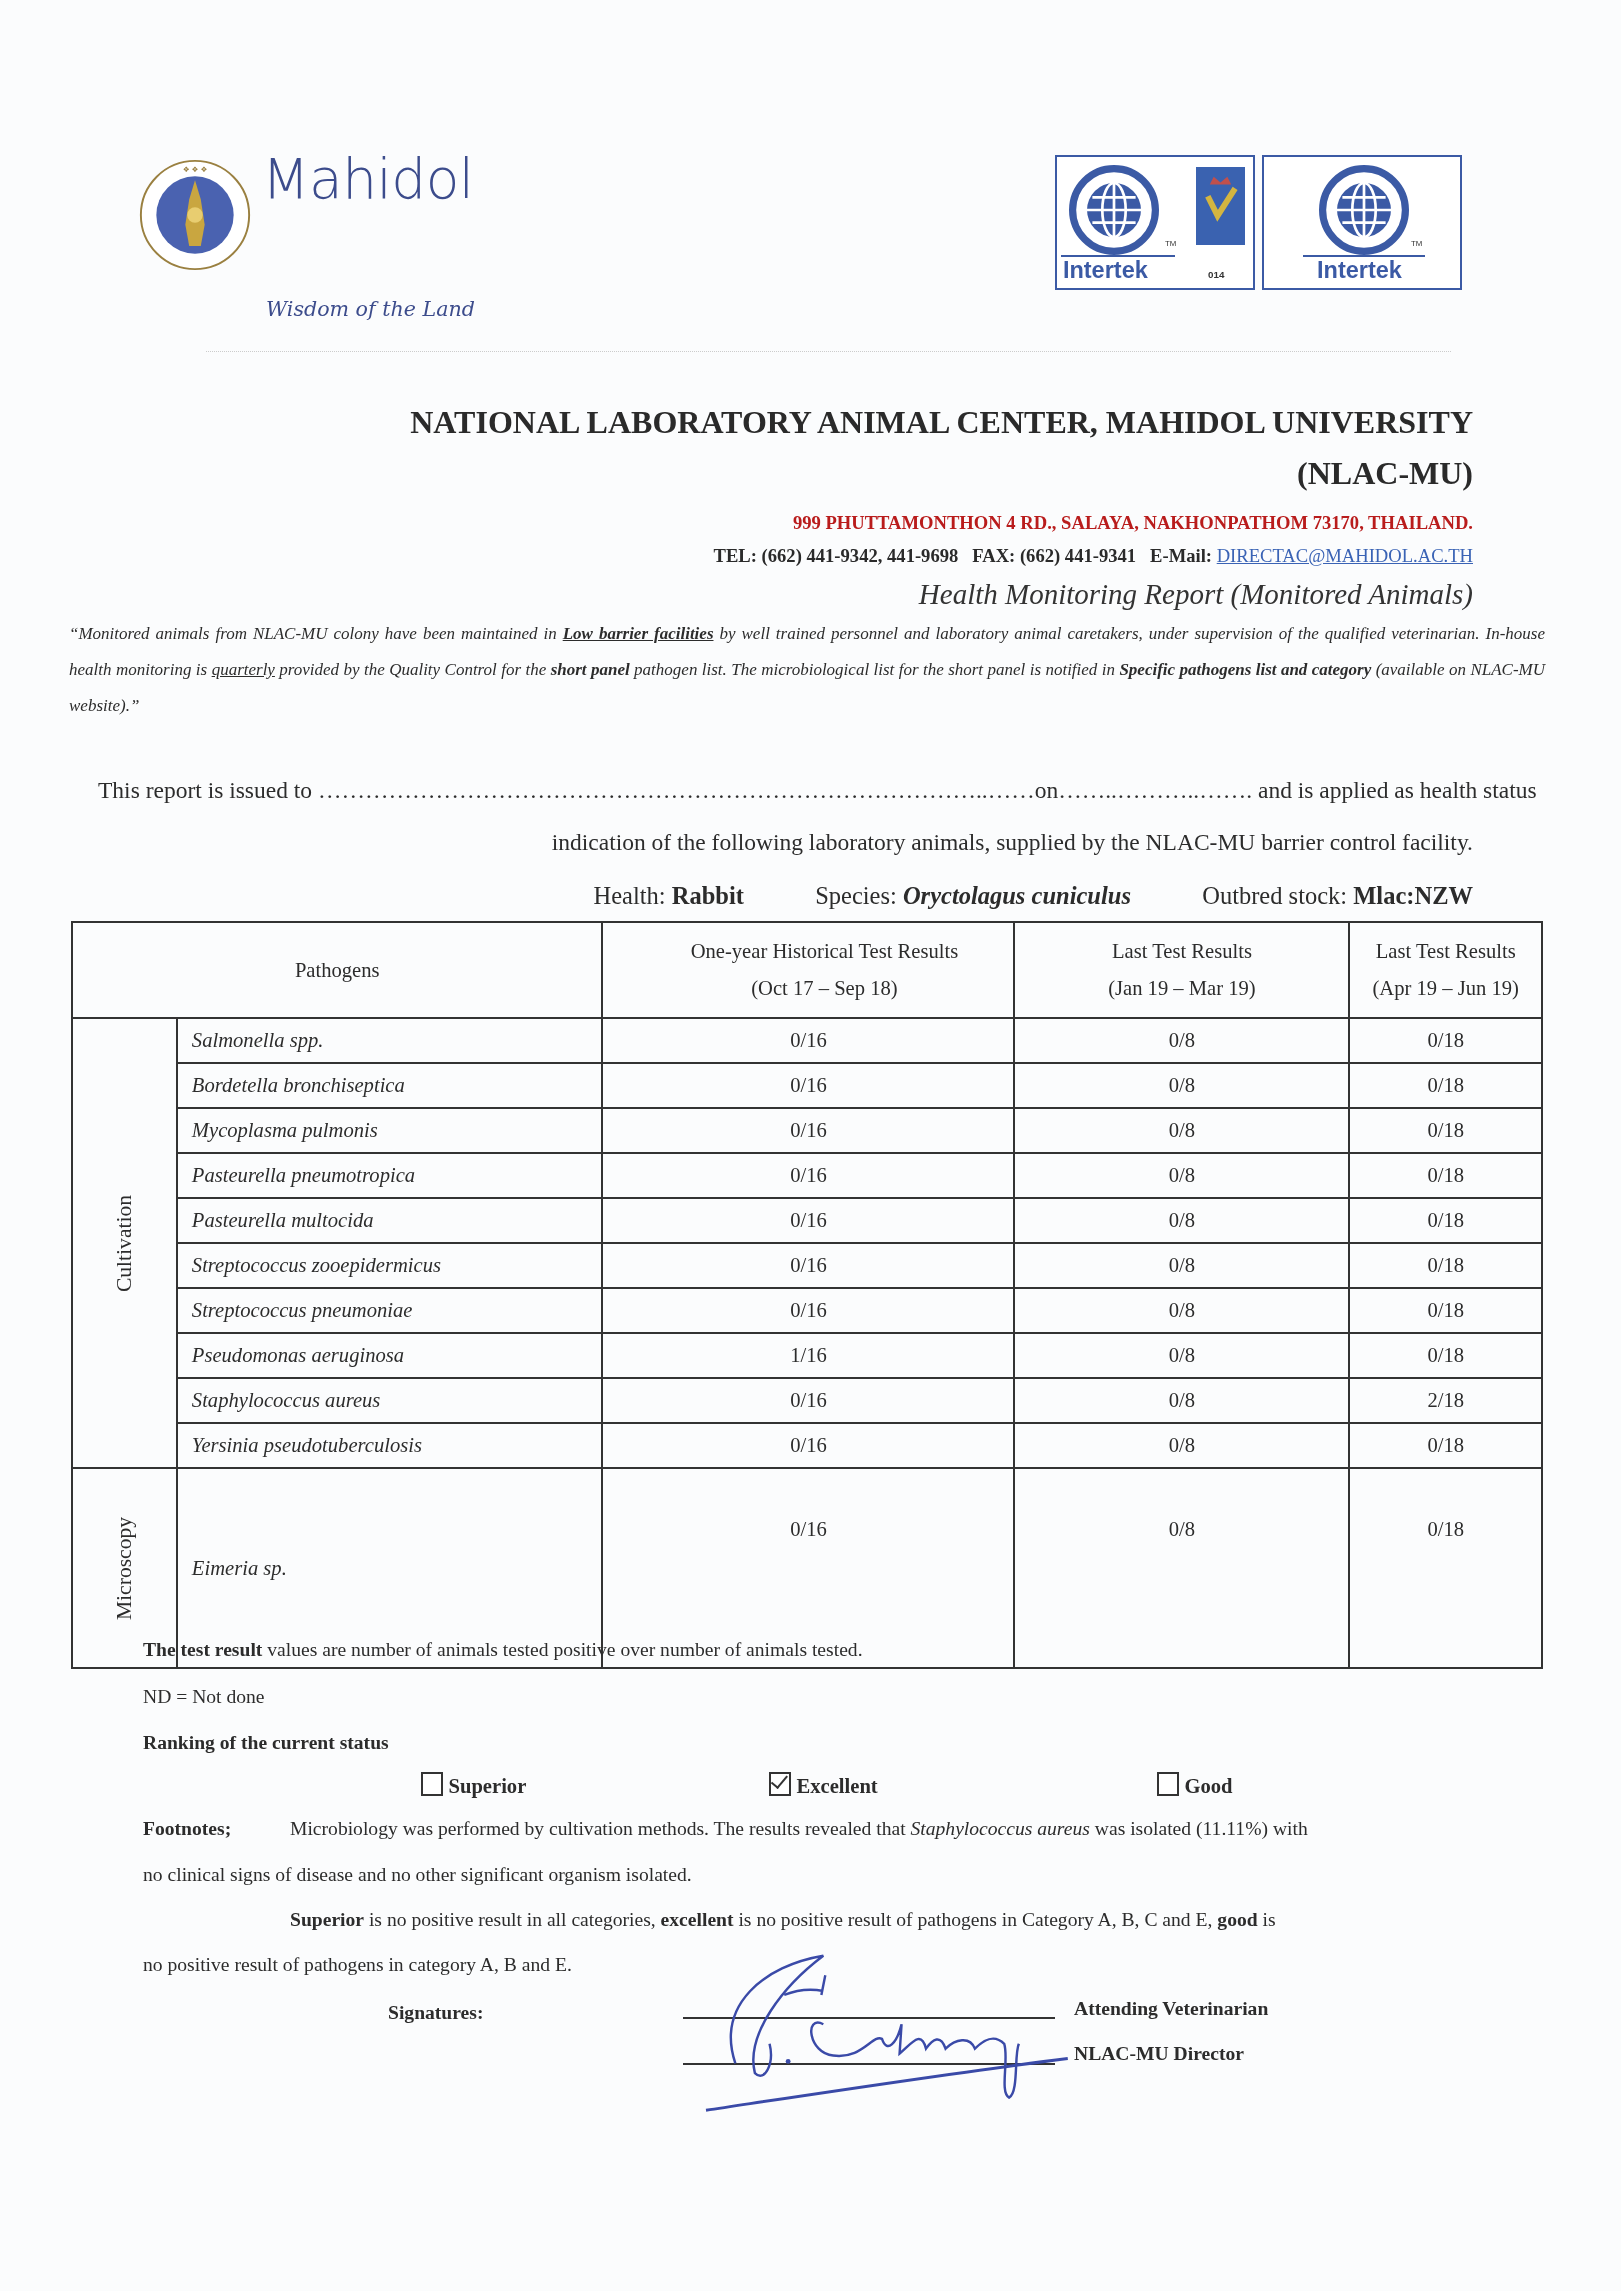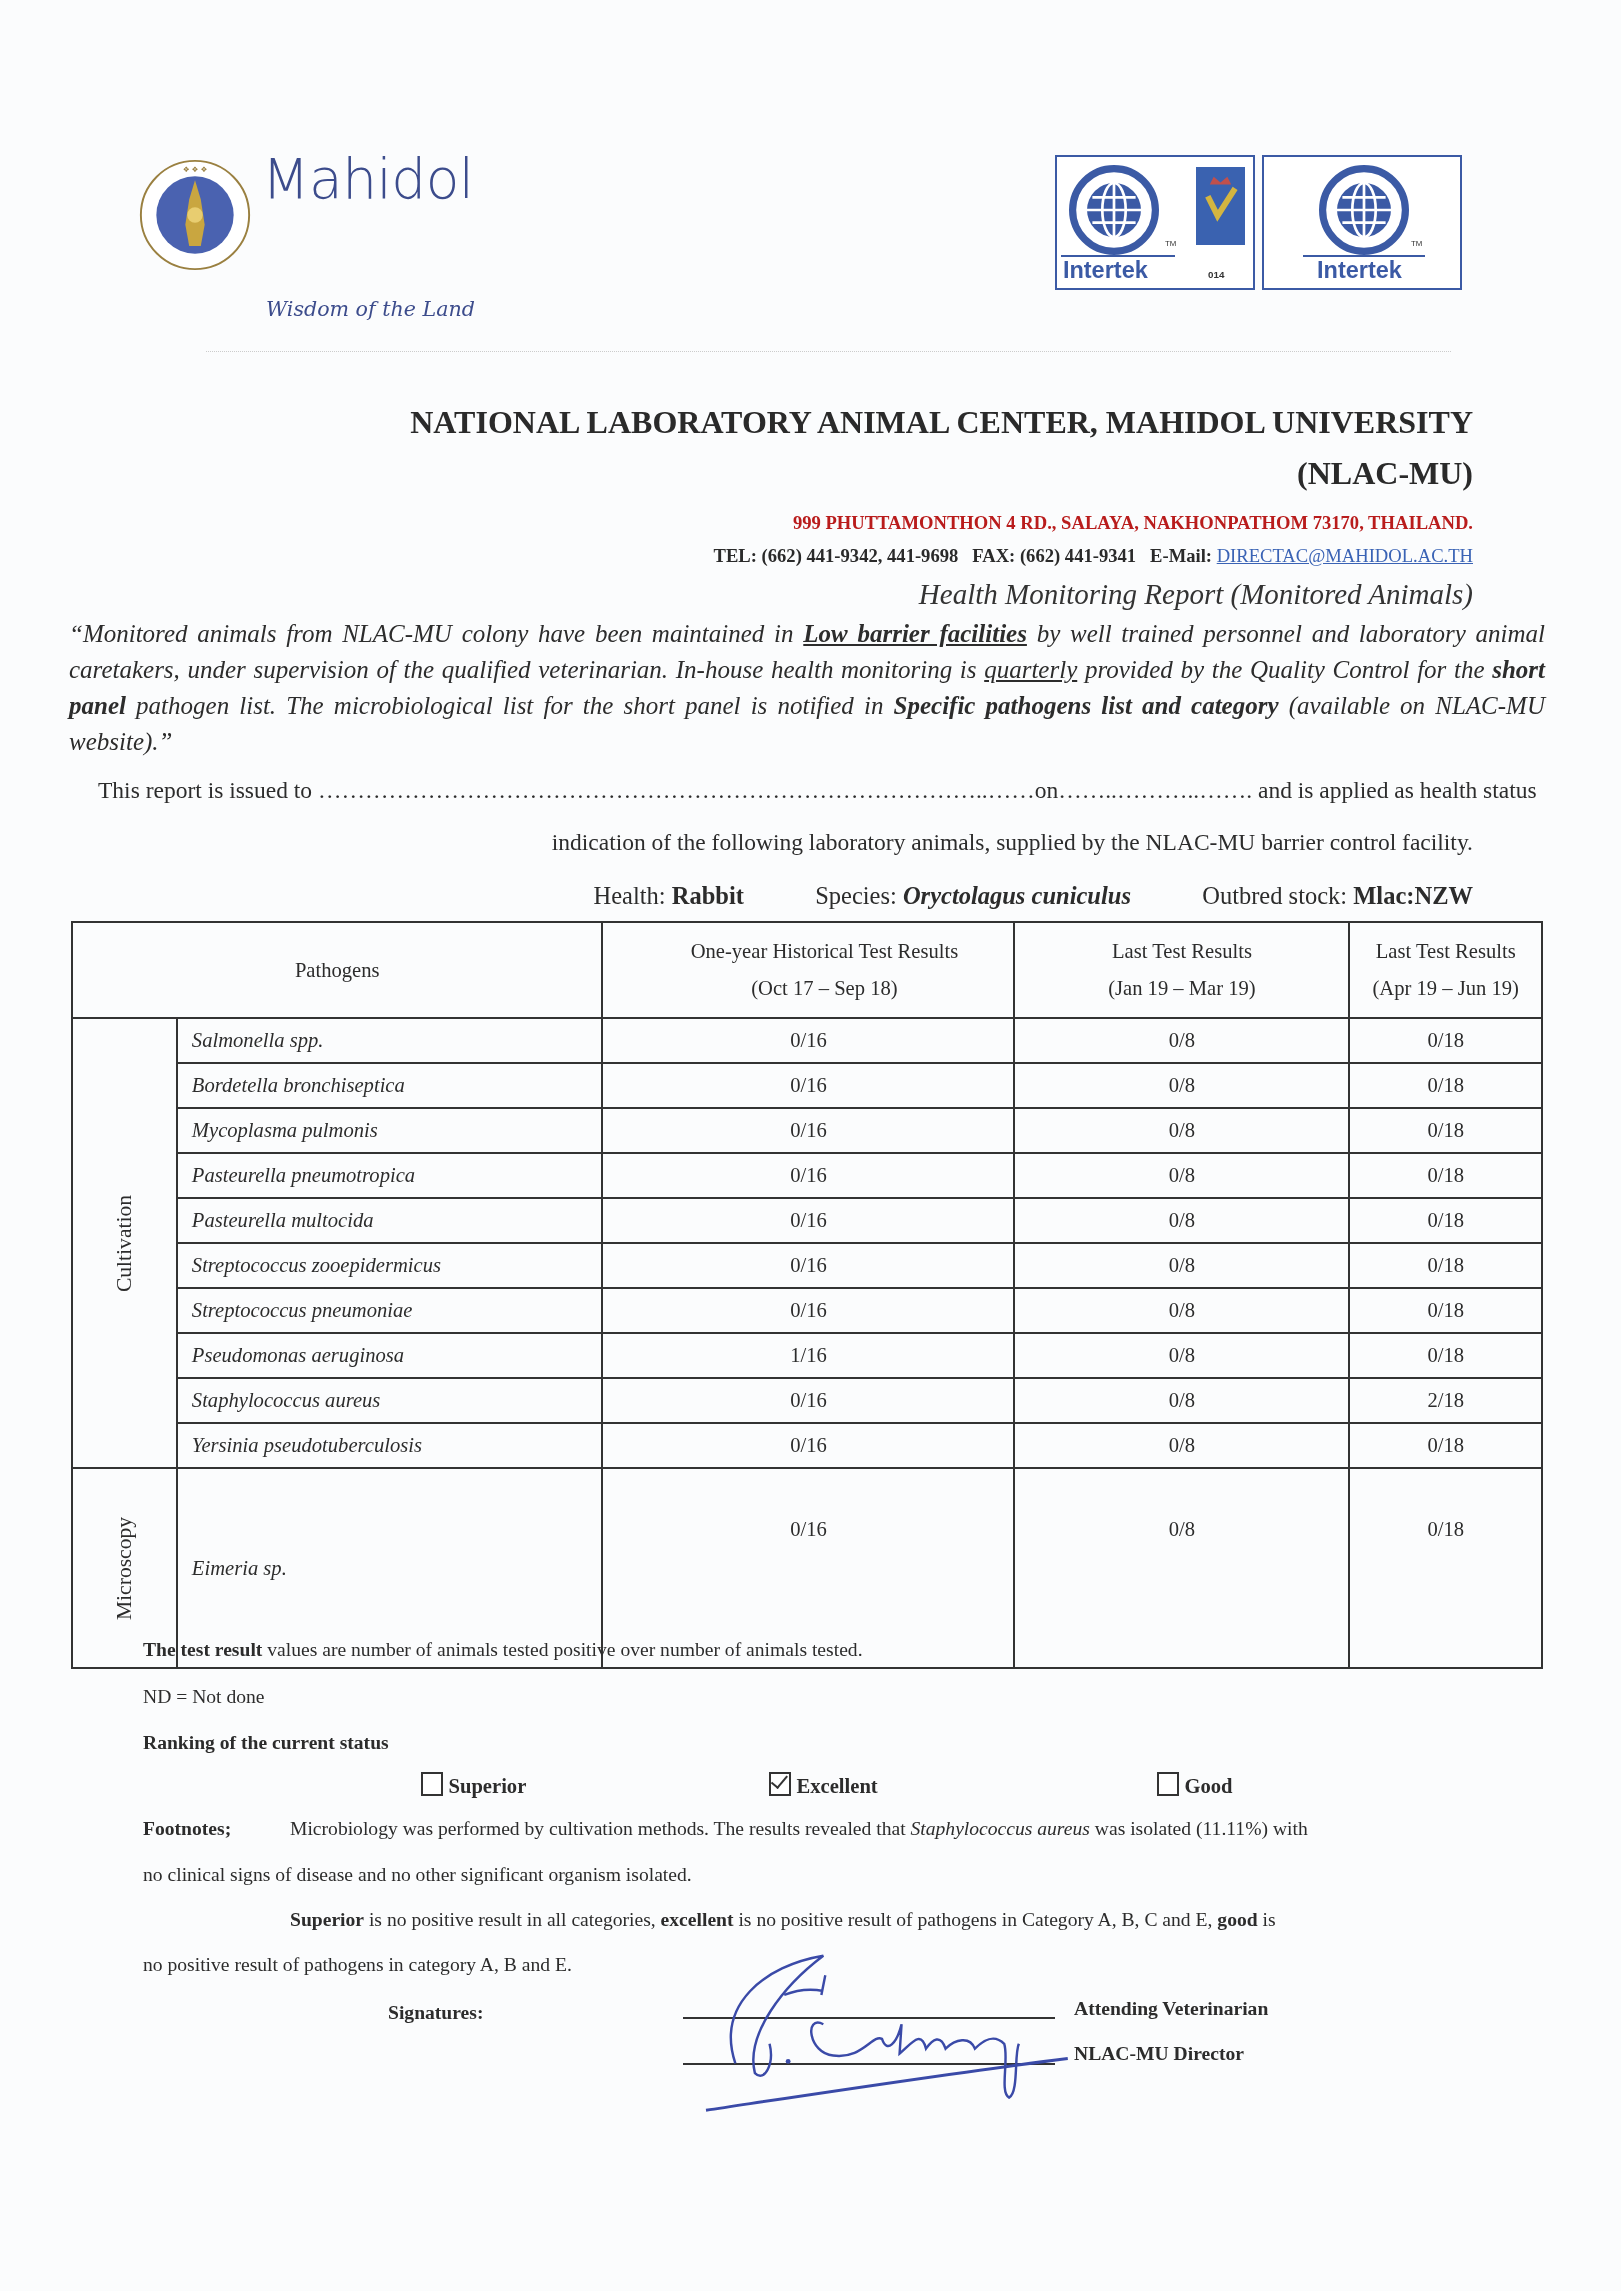--- a/index.html
+++ b/index.html
@@ -45,21 +45,21 @@
   .center { left: 16px; width: 1457px; text-align: right; }
   .title1 { top: 404px; font-size: 32px; font-weight: bold; color: #2a2a2a; }
   .title2 { top: 455px; font-size: 32px; font-weight: bold; color: #2a2a2a; }
   .addr { top: 512px; font-size: 18.6px; font-weight: bold; color: #b91c1c; }
   .contact { top: 545px; font-size: 18.6px; font-weight: bold; color: #2a2a2a; }
   .contact a { color: #3a63b5; font-weight: normal; text-decoration: underline; }
   .report-title { top: 578px; font-size: 29px; font-style: italic; color: #333; }
 
   .intro {
     left: 69px; top: 616px; width: 1476px;
-    font-size: 25px; font-style: italic; line-height: 36px; color: #2c2c2c;
+    font-size: 17px; font-style: italic; line-height: 36px; color: #2c2c2c;
     text-align: justify;
   }
   .intro b.u { text-decoration: underline; }
   .intro span.u { text-decoration: underline; }
 
   .issued { left: 98px; top: 777px; width: 1451px; font-size: 23.5px; color: #2c2c2c; }
   .indication { top: 829px; font-size: 23.5px; color: #2c2c2c; }
   .animal-line { top: 882px; font-size: 24.5px; color: #2c2c2c; }
   .animal-line .sp { display: inline-block; width: 59px; }
 

